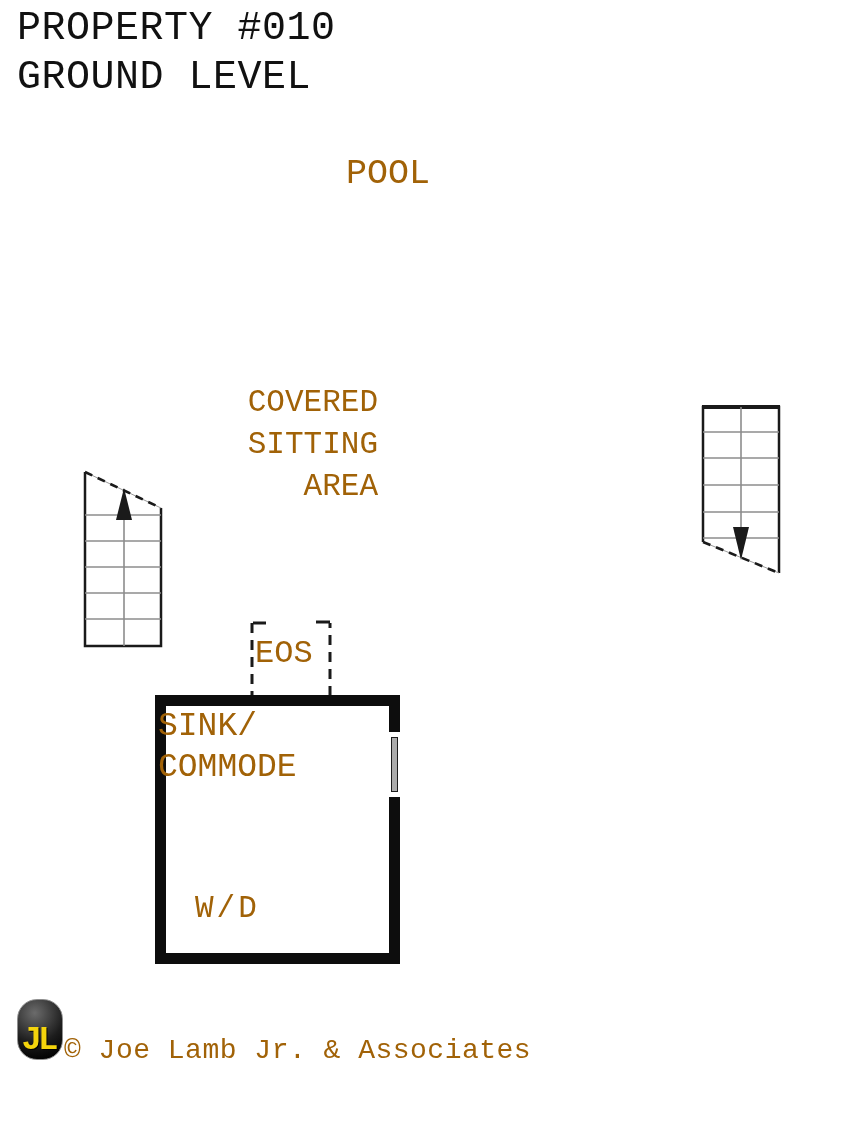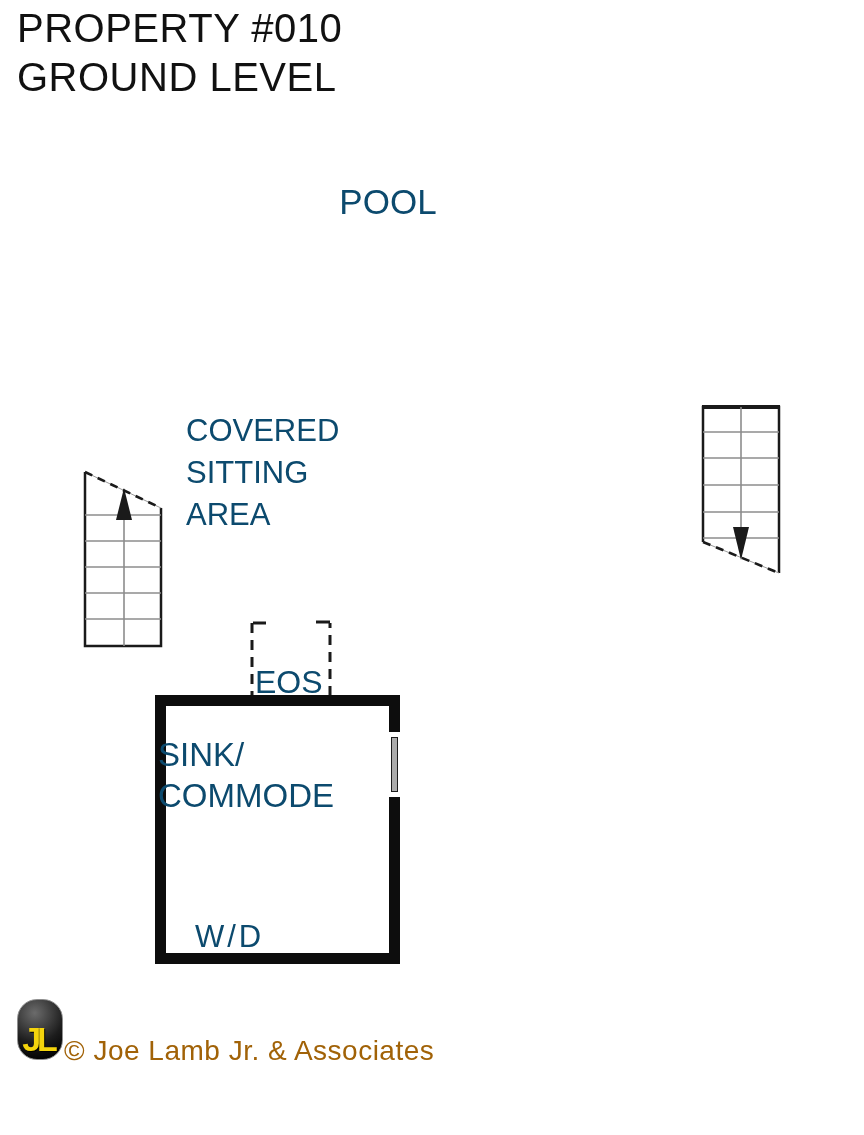--- a/index.html
+++ b/index.html
@@ -1,43 +1,42 @@
 <!DOCTYPE html>
 <html><head>
 <meta charset="utf-8">
 <style>
   html, body { margin: 0; padding: 0; background: #ffffff; }
   .canvas {
     position: relative;
     width: 864px;
     height: 1135px;
     background: #ffffff;
-    font-family: Liberation Sans, sans-serif;
+    font-family: Liberation Mono, monospace;
     color: #151515;
     overflow: hidden;
   }
   .abs { position: absolute; }
 
   
   .title {
     left: 17px; top: 4px;
     font-size: 40px;
     line-height: 49px;
     letter-spacing: 0.5px;
     color: #111;
   }
 
   
   .fp-label {
-    color: #0c4a6e;
+    color: #a16207;
     white-space: pre-line;
-    margin-top: 28px;
   }
   .pool     { left: 328px; top: 152px; width: 120px; text-align: center; font-size: 35px; line-height: 44px; }
-  .sitting  { left: 186px; top: 382px; width: 192px; text-align: left; font-size: 31px; line-height: 42px; }
+  .sitting  { left: 186px; top: 382px; width: 192px; text-align: right; font-size: 31px; line-height: 42px; }
   .eos      { left: 255px; top: 634px; width: 72px;  text-align: left; font-size: 32px; line-height: 40px; }
   .sinkcom  { left: 158px; top: 706px; width: 196px; text-align: left; font-size: 33px; line-height: 41px; }
   .storage  { left: 229px; top: 844px; font-size: 31px; line-height: 38px; }
   .wd       { left: 195px; top: 890px; font-size: 31px; line-height: 38px; letter-spacing: 3px; }
 
   
   .room {
     left: 155px; top: 695px;
     width: 245px; height: 269px;
     box-sizing: border-box;

